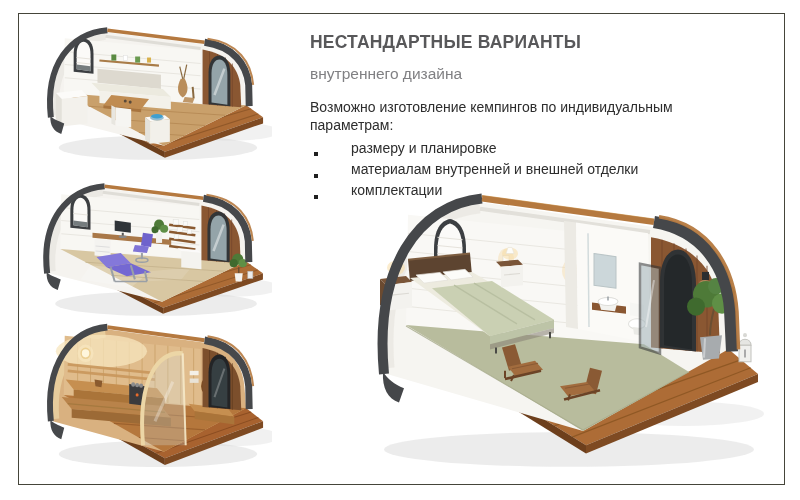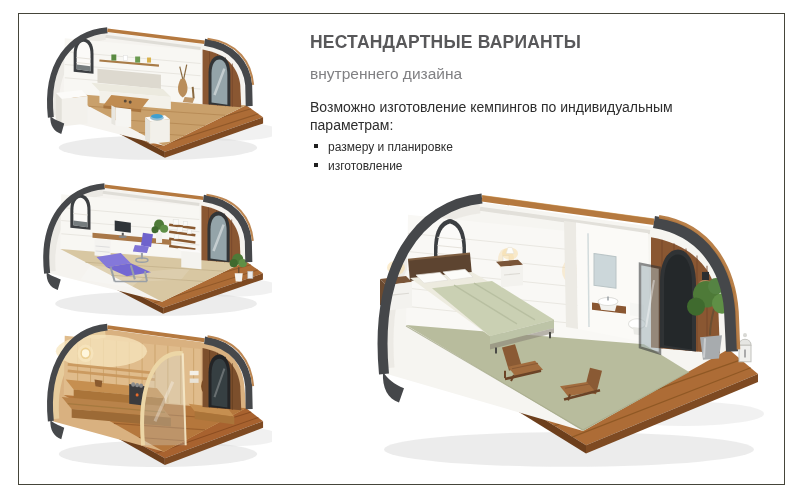--- a/index.html
+++ b/index.html
@@ -6,43 +6,47 @@
   .slide{position:relative;width:800px;height:500px;background:#ffffff;overflow:hidden;
          font-family:"Liberation Sans", sans-serif;}
   .frame{position:absolute;left:18px;top:13px;right:15px;bottom:15px;
          border:1px solid #45453a;pointer-events:none;}
   .pod{position:absolute;}
   .textblock{position:absolute;left:310px;top:32px;width:448px;}
   .title{font-size:17.5px;font-weight:bold;color:#58585a;letter-spacing:.2px;line-height:1.25;}
   .subtitle{font-size:15.5px;color:#808083;margin-top:10px;line-height:1.25;}
   .intro{font-size:14px;color:#2d2d2d;margin-top:15px;line-height:1.3;}
   ul.bullets{list-style:none;margin:5px 0 0 0;padding:0;}
-  ul.bullets li{display:flex;align-items:flex-start;font-size:12px;color:#2d2d2d;
-                margin:0 0 4.5px 0;line-height:1.2;}
+  ul.bullets li{display:flex;align-items:flex-end;font-size:14px;color:#2d2d2d;
+                margin:0 0 4.5px 0;line-height:1.2;gap:23px;}
   .sq{flex:0 0 auto;width:4px;height:4px;background:#1f1f1f;margin:4px 10px 0 4px;}
   svg{display:block;}
 </style>
 </head>
 <body>
 
 <div class="slide">
   <div class="frame"></div>
 
   <div class="textblock">
     <div class="title">НЕСТАНДАРТНЫЕ ВАРИАНТЫ</div>
     <div class="subtitle">внутреннего дизайна</div>
     <div class="intro">Возможно изготовление кемпингов по индивидуальным параметрам:</div>
     <ul class="bullets">
       <li>
           <span class="sq"></span>
           <span>размеру и планировке</span>
         </li>
       <li>
           <span class="sq"></span>
-          <span>изготовление</span>
+          <span>материалам внутренней и внешней отделки</span>
+        </li>
+      <li>
+          <span class="sq"></span>
+          <span>комплектации</span>
         </li>
     </ul>
   </div>
 
   <svg class="pod" style="left:34px;top:18px;width:238px;height:152px" viewBox="0 0 240 150" preserveAspectRatio="none">
     <g>
       <ellipse cx="125" cy="128" rx="100" ry="12" fill="#dadada" opacity=".5"></ellipse>
       <ellipse cx="200" cy="112" rx="48" ry="9" fill="#d0d0d0" opacity=".3"></ellipse>
     </g>
     <g>

